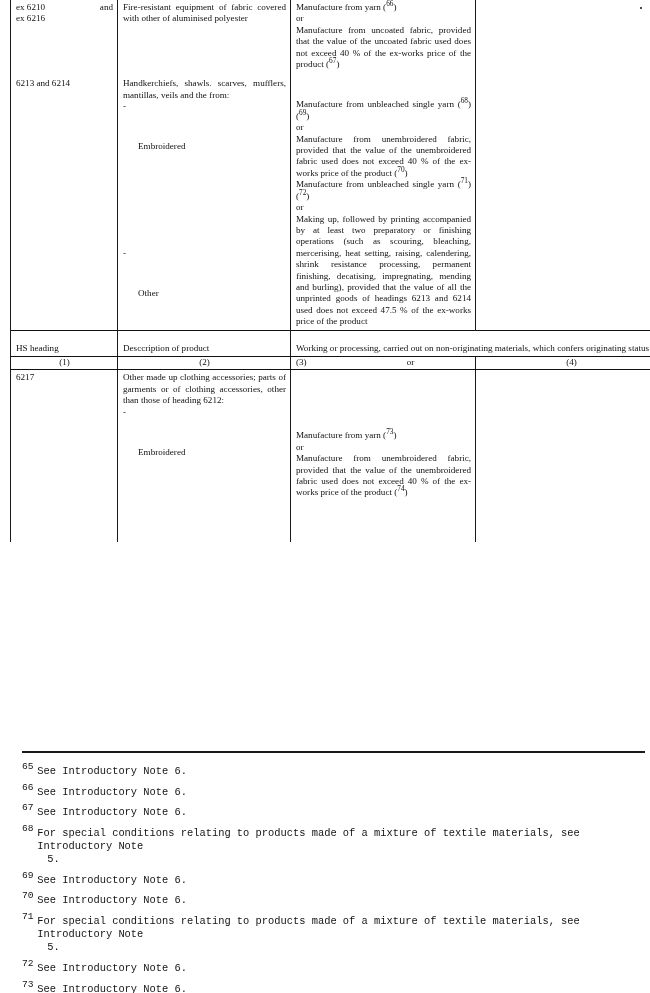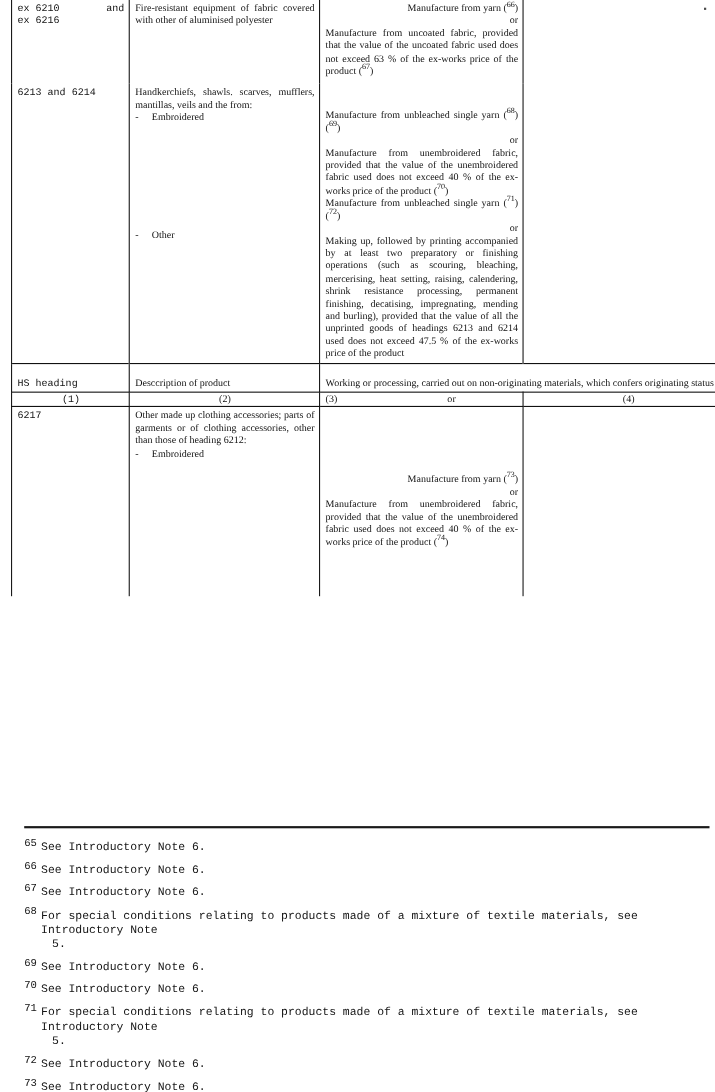--- a/index.html
+++ b/index.html
@@ -36,45 +36,45 @@
     table-layout: fixed;
     font-size: 9.1px;
     line-height: 11.4px;
   }
   .doc-table td {
     border-left: 1.1px solid #1a1a1a;
     border-right: 1.1px solid #1a1a1a;
     vertical-align: top;
     padding: 2px 4px 2px 5px;
   }
-  .col1 { width: 97px; font-family: Liberation Mono, monospace; }
+  .col1 { width: 97px; }
   .col2 { width: 163px; }
   .col3 { width: 175px; }
   .col4 { width: 181px; }
 
   .just { text-align: justify; text-justify: inter-word; }
-  .nojust { text-align: right; }
+  .nojust { text-align: left; }
 
   .cell-inner { min-height: 1px; }
 
   .hs-code { white-space: nowrap; }
   .hs-line {
     display: flex;
     justify-content: space-between;
   }
 
   .dash-item {
     display: flex;
     margin-top: 0px;
   }
   .dash-mark {
     width: 15px;
     flex: 0 0 15px;
   }
-  .dash-text { flex: 1 1 auto; }
+  .dash-text { flex: 1 1 auto; margin-top: 40px; }
 
   .gap-xs { height: 4px; }
   .gap-m  { height: 17px; }
   .gap-xl { height: 54px; }
   .gap-xxl{ height: 78px; }
 
   sup {
     font-size: 7.3px;
     vertical-align: super;
     line-height: 0;
@@ -161,21 +161,21 @@
         <span>and</span>
       </div>
       <div>ex 6216</div>
     </td>
     <td class="col2 just">
       <div>Fire-resistant equipment of fabric covered with other of aluminised polyester</div>
     </td>
     <td class="col3 just">
       <div class="nojust"><span>Manufacture from yarn (</span><sup>66</sup><span>)</span></div>
       <div class="nojust or-word">or</div>
-      <div><span>Manufacture from uncoated fabric, provided that the value of the uncoated fabric used does not exceed 63 % of the ex-works price of the product (</span><sup>67</sup><span>)</span></div>
+      <div><span>Manufacture from uncoated fabric, provided that the value of the uncoated fabric used does not exceed 40 % of the ex-works price of the product (</span><sup>67</sup><span>)</span></div>
       <div class="gap-xs"></div>
     </td>
     <td class="col4">
           <div class="cell-inner">&nbsp;</div>
         </td>
   </tr>
 
   <tr>
     <td class="col1">
       <div class="hs-code">6213 and 6214</div>

